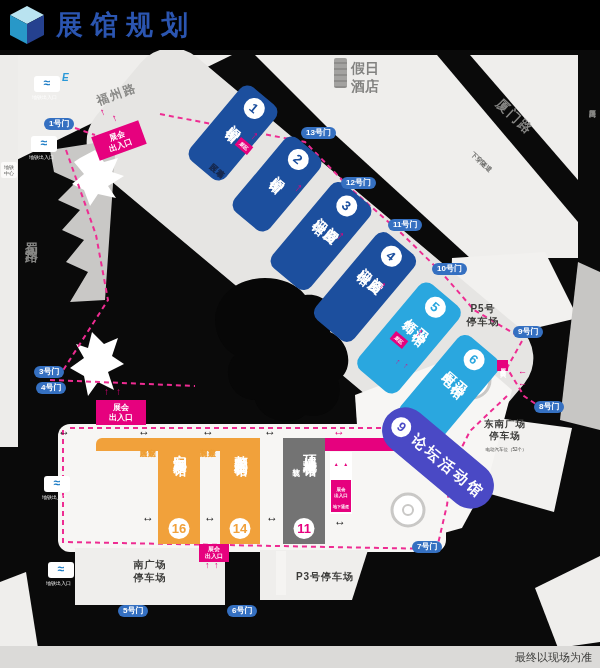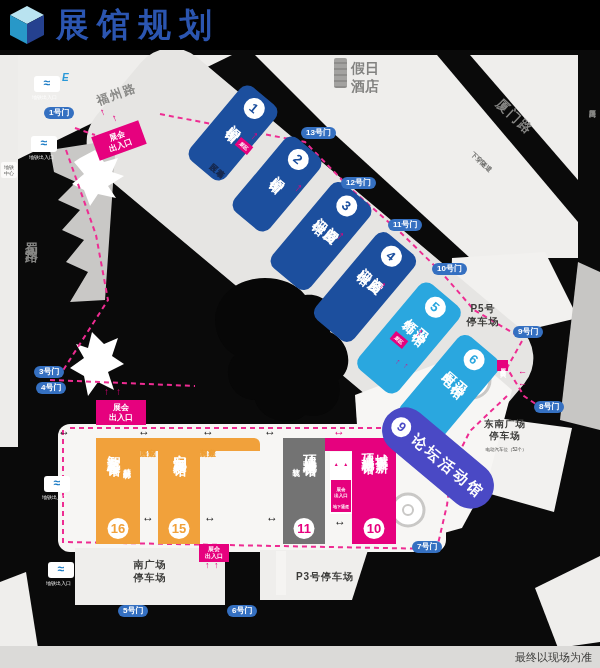--- a/index.html
+++ b/index.html
@@ -1,21 +1,21 @@
 <!DOCTYPE html>
 <html><head>
 <meta charset="utf-8">
 <style>
   html,body{margin:0;padding:0;background:#222;}
   .stage{position:relative;width:600px;height:668px;background:#0a0a0a;overflow:hidden;
          font-family:"Liberation Sans","DejaVu Sans",sans-serif;}
   
   .hdr{position:absolute;left:0;top:0;width:600px;height:50px;background:#000;
        display:flex;align-items:center;gap:12px;padding-left:10px;box-sizing:border-box;z-index:30;}
-  .hdr h1{margin:0;font-size:33px;font-weight:bold;letter-spacing:8px;color:#2b55b0;}
+  .hdr h1{margin:0;font-size:27px;font-weight:bold;letter-spacing:8px;color:#2b55b0;}
   
   .abs{position:absolute;}
   .vt{writing-mode:vertical-rl;text-orientation:upright;white-space:pre-line;}
   .pre{white-space:pre-line;}
   
   .road{color:#878785;font-weight:bold;}
   
   .gate{position:absolute;background:#3570c1;color:#fff;font-size:8px;font-weight:bold;
         padding:1px 5px;border-radius:7px;white-space:nowrap;z-index:22;line-height:1.2;}
   
@@ -122,21 +122,21 @@
   <div class="metro" style="left:34px;top:76px">≈</div>
   <div class="abs" style="left:62px;top:72px;color:#2898d8;font-size:10px;font-style:italic;font-weight:bold;z-index:21">E</div>
   <div class="mlabel" style="left:32px;top:94px">地铁出入口</div>
   <div class="metro" style="left:31px;top:136px">≈</div>
   <div class="mlabel" style="left:29px;top:154px">地铁出入口</div>
   <div class="metro" style="left:44px;top:476px">≈</div>
   <div class="mlabel" style="left:42px;top:494px">地铁出入口</div>
   <div class="metro" style="left:48px;top:562px">≈</div>
   <div class="mlabel" style="left:46px;top:580px">地铁出入口</div>
 
-  <div class="gate" style="left:44px;top:107px">1号门</div>
+  <div class="gate" style="left:44px;top:118px">1号门</div>
   <div class="gate" style="left:34px;top:366px">3号门</div>
   <div class="gate" style="left:36px;top:382px">4号门</div>
   <div class="gate" style="left:118px;top:605px">5号门</div>
   <div class="gate" style="left:227px;top:605px">6号门</div>
   <div class="gate" style="left:412px;top:541px">7号门</div>
   <div class="gate" style="left:534px;top:401px">8号门</div>
   <div class="gate" style="left:513px;top:326px">9号门</div>
   <div class="gate" style="left:432px;top:263px">10号门</div>
   <div class="gate" style="left:388px;top:219px">11号门</div>
   <div class="gate" style="left:341px;top:177px">12号门</div>
@@ -187,46 +187,38 @@
        transform:rotate(40deg);line-height:1.1;z-index:12">幕墙
 展区</div>
   <div class="entry" style="left:236px;top:141px;font-size:5px;padding:2px 3px;transform:rotate(40deg)">展区</div>
   <div class="entry" style="left:391px;top:335px;font-size:5px;padding:2px 3px;transform:rotate(40deg)">展区</div>
   <div class="arrow pk" style="left:396px;top:357px;font-size:8px;transform:rotate(40deg)">↑</div>
   <div class="arrow pk" style="left:404px;top:361px;font-size:8px;transform:rotate(40deg)">↑</div>
 
   <div class="bar" style="left:96px;top:438px;width:164px;height:13px;background:#f1a13b"></div>
   <div class="bar" style="left:283px;top:438px;width:114px;height:13px;background:#e6017e"></div>
 
-  <div class="hallS" style="left:96px;top:438px;width:44px;height:106px;background:#f1a13b">
-    <div class="body">
-      <div class="vt">智造装备馆</div>
-      <div class="vt side">精品配材</div>
-    </div>
-    <span class="cnum" style="color:#f1a13b">16</span>
-  </div>
   <div class="hallS" style="left:158px;top:438px;width:42px;height:106px;background:#f1a13b">
     <div class="body">
         <div class="vt">定制家居馆</div>
       </div>
-    <span class="cnum" style="color:#f1a13b">15</span>
+    <span class="cnum" style="color:#f1a13b">16</span>
+  </div>
+  <div class="hallS" style="left:220px;top:438px;width:40px;height:106px;background:#f1a13b">
+    <div class="body">
+        <div class="vt">整家定制馆</div>
+      </div>
+    <span class="cnum" style="color:#f1a13b">14</span>
   </div>
   <div class="hallS" style="left:283px;top:438px;width:42px;height:106px;background:#737373">
     <div class="body">
       <div class="vt side">软装</div>
       <div class="vt">顶墙地材馆</div>
     </div>
     <span class="cnum" style="color:#e6017e">11</span>
-  </div>
-  <div class="hallS" style="left:352px;top:438px;width:44px;height:106px;background:#e6017e">
-    <div class="body">
-        <div class="vt" style="font-size:12.5px">城市更新
-顶墙地材馆</div>
-      </div>
-    <span class="cnum" style="color:#e6017e">10</span>
   </div>
 
   <div class="zone vt" style="left:139px;top:443px">定制家
 居展区</div>
   <div class="zone vt" style="left:199px;top:443px">整家定
 制展区</div>
 
   <div class="abs" style="left:330px;top:452px;width:22px;height:62px;background:#fff;z-index:11;text-align:center">
     <span style="color:#e6017e;font-size:5px">▲</span>
     <span style="color:#e6017e;font-size:5px">▲</span>

